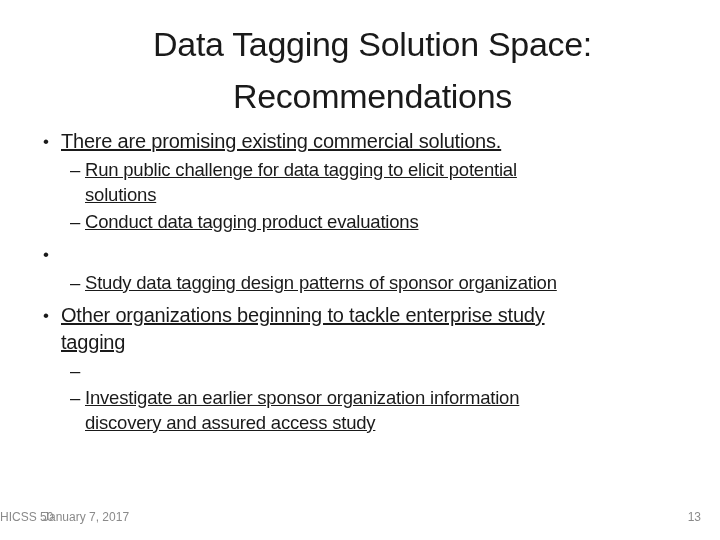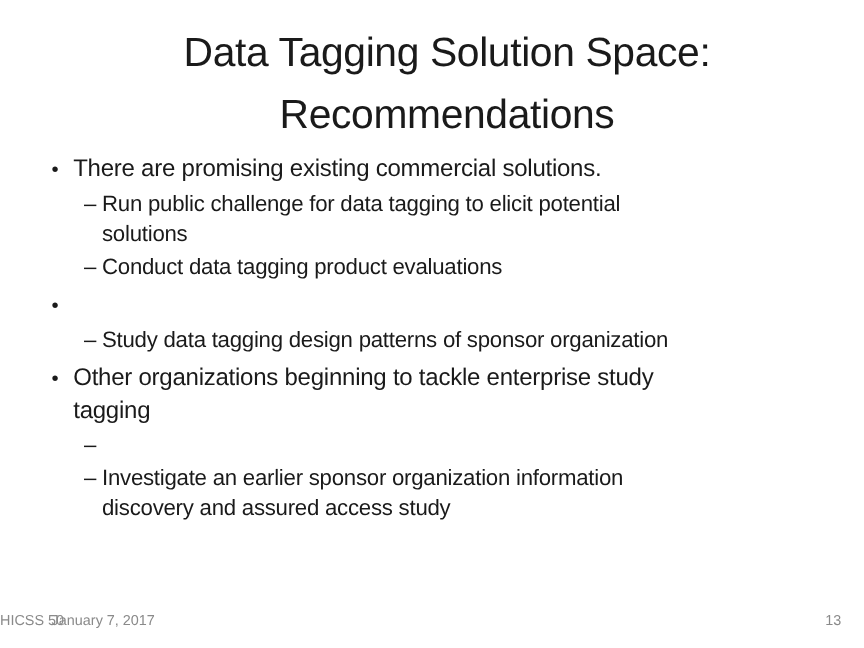--- a/index.html
+++ b/index.html
@@ -37,20 +37,21 @@
   }
   .item {
     display: flex;
     align-items: flex-start;
   }
   .item .marker {
     flex: none;
   }
   .item .text {
     white-space: pre-line;
+    text-decoration: underline;
   }
   .l1 {
     font-size: 20px;
     line-height: 27px;
     letter-spacing: -0.2px;
     margin-top: 7px;
   }
   .l1 .marker {
     width: 18px;
     font-size: 17px;

